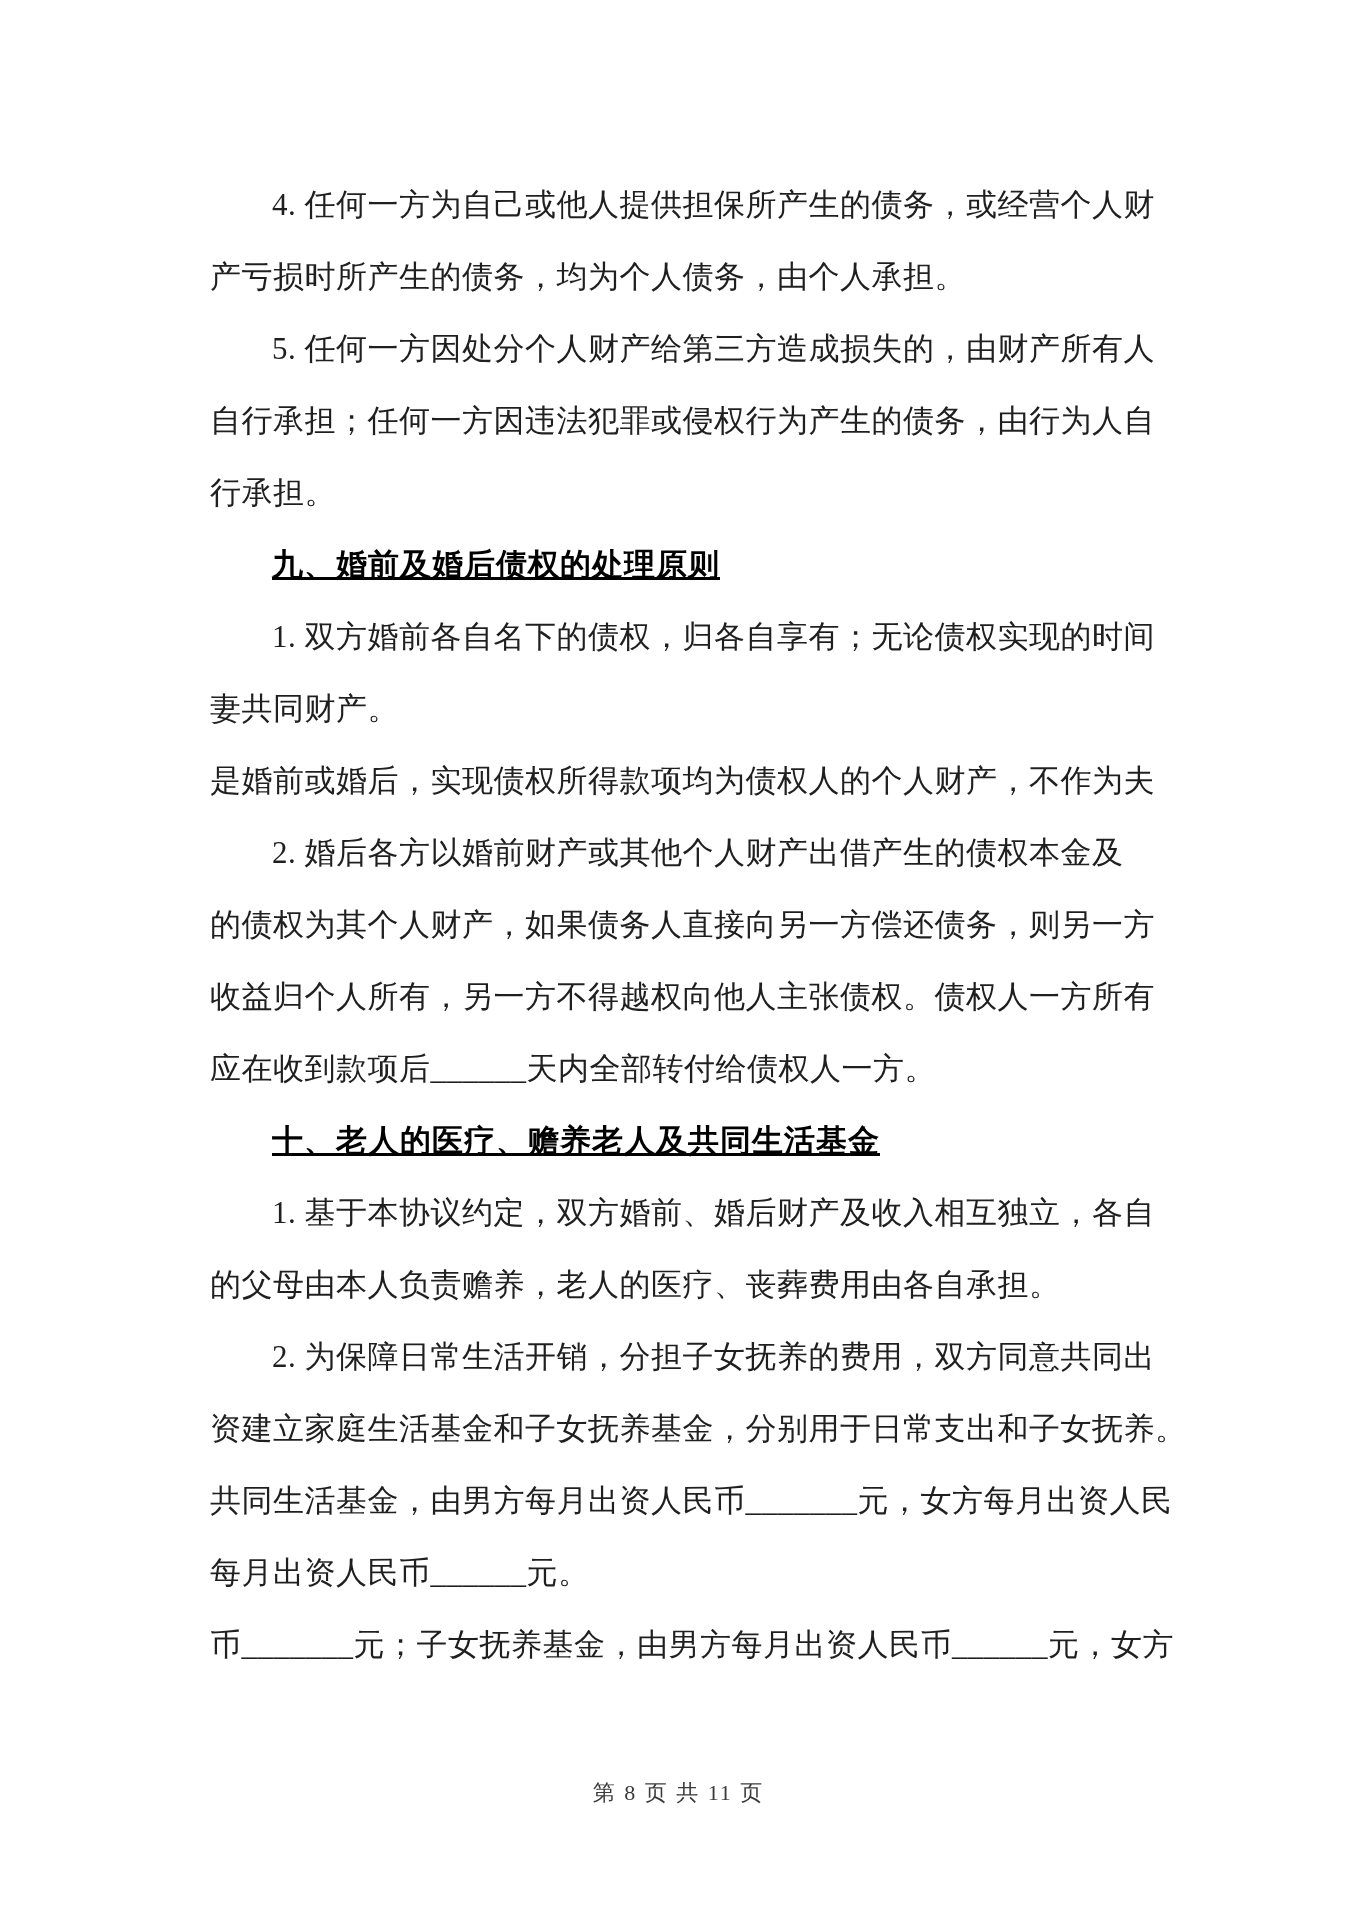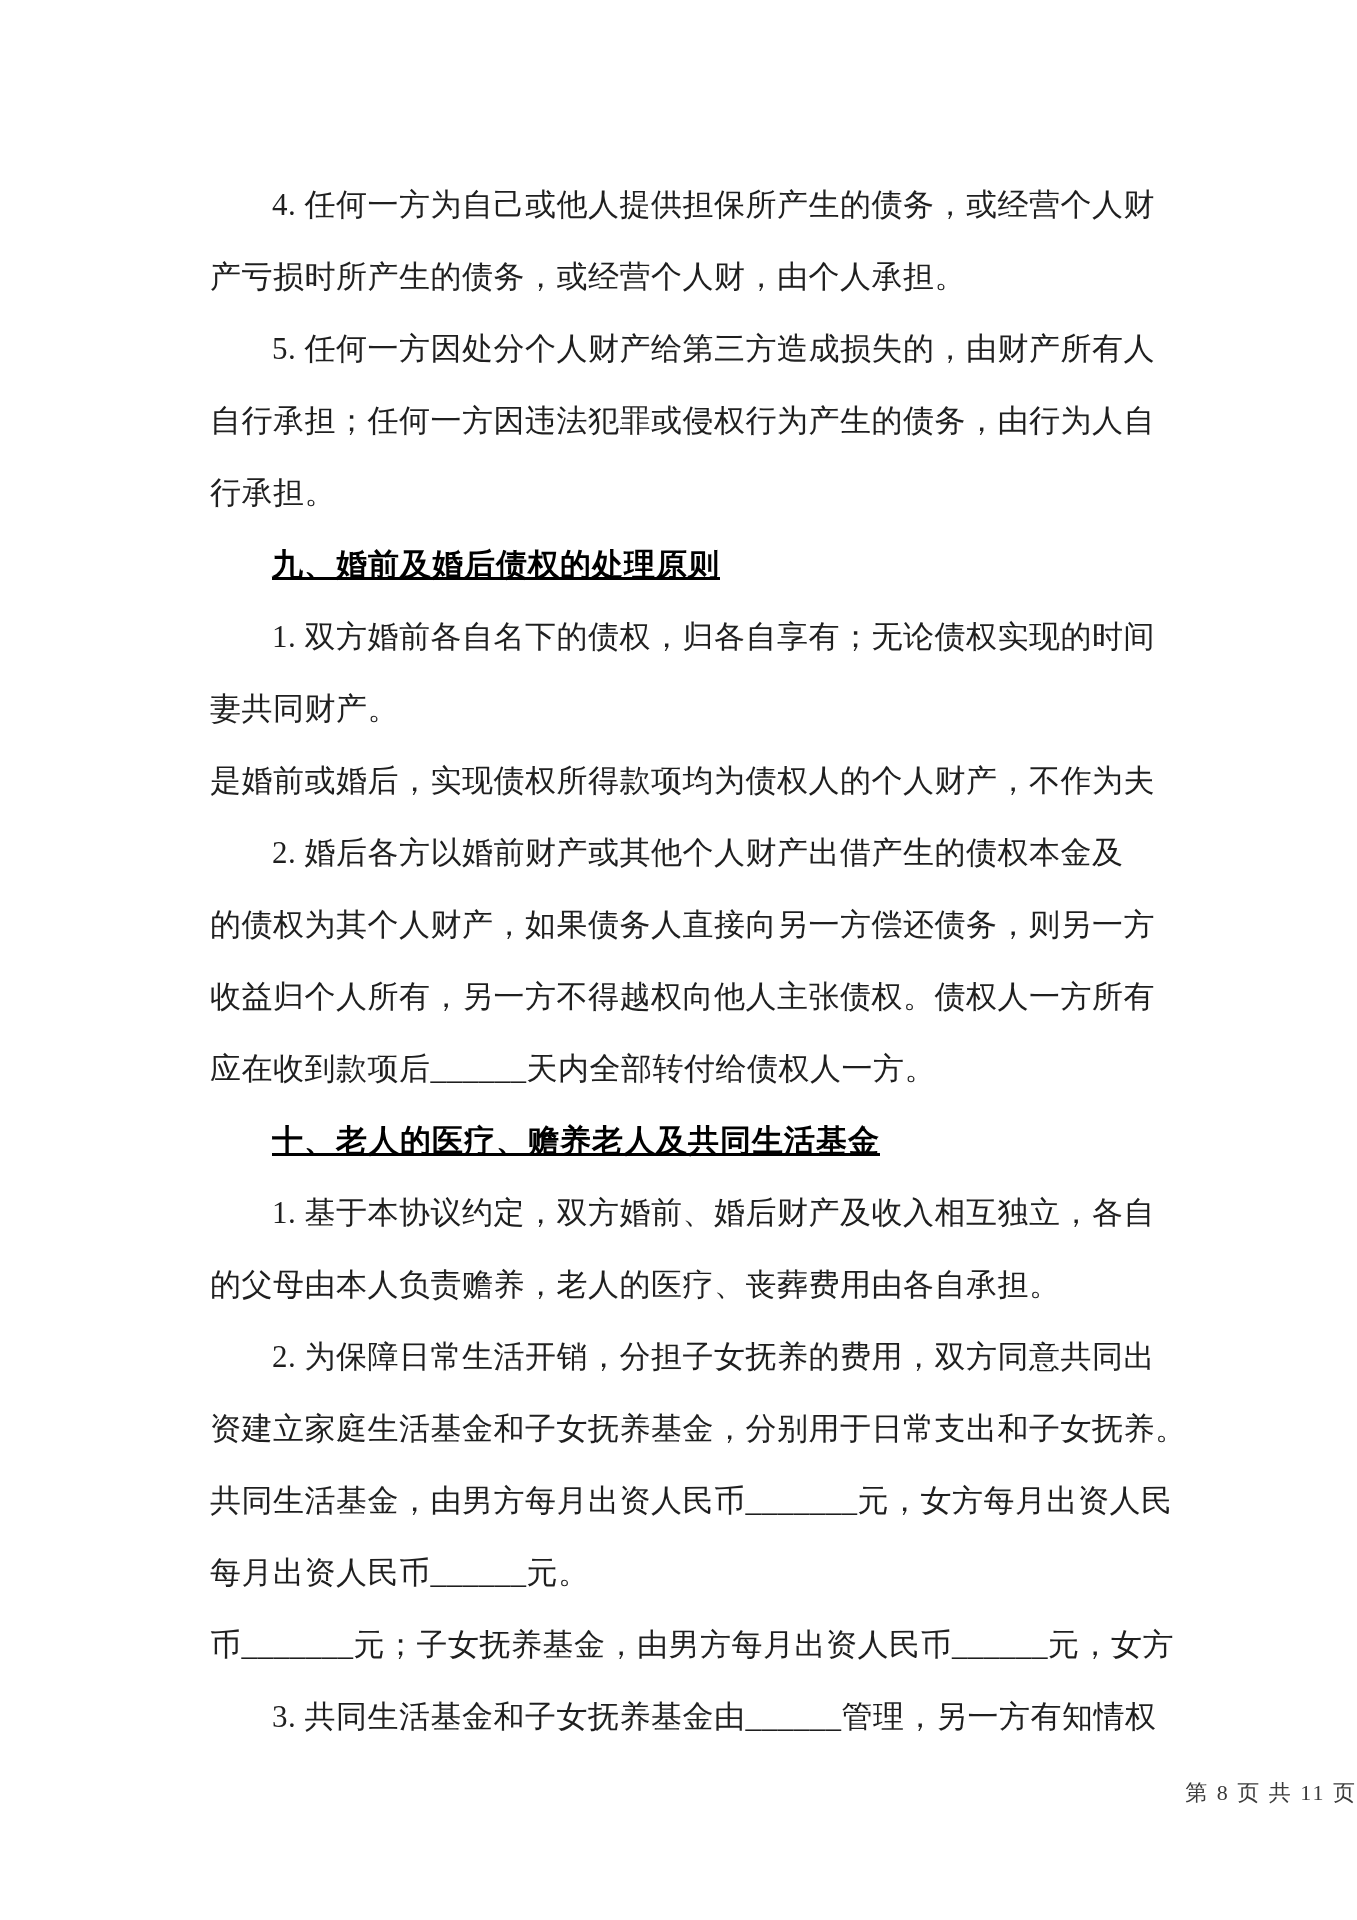--- a/index.html
+++ b/index.html
@@ -36,50 +36,49 @@
     font-weight: 700;
     color: #000000;
     letter-spacing: 1px;
     text-decoration: underline;
   }
   .footer {
     position: absolute;
     left: 0;
     top: 1778px;
     width: 100%;
-    text-align: right;
+    text-align: center;
     font-size: 22px;
     line-height: 30px;
     color: #3a3a3a;
     letter-spacing: 2px;
   }
 </style>
 </head>
 <body>
 
 <div class="page">
   <div class="text-column">
     <div class="line indent">4. 任何一方为自己或他人提供担保所产生的债务，或经营个人财</div>
-    <div class="line">产亏损时所产生的债务，或经营个人财，由个人承担。</div>
+    <div class="line">产亏损时所产生的债务，均为个人债务，由个人承担。</div>
     <div class="line indent">5. 任何一方因处分个人财产给第三方造成损失的，由财产所有人</div>
     <div class="line">自行承担；任何一方因违法犯罪或侵权行为产生的债务，由行为人自</div>
     <div class="line">行承担。</div>
     <div class="line indent heading">九、婚前及婚后债权的处理原则</div>
     <div class="line indent">1. 双方婚前各自名下的债权，归各自享有；无论债权实现的时间</div>
     <div class="line">妻共同财产。</div>
     <div class="line">是婚前或婚后，实现债权所得款项均为债权人的个人财产，不作为夫</div>
     <div class="line indent">2. 婚后各方以婚前财产或其他个人财产出借产生的债权本金及</div>
     <div class="line">的债权为其个人财产，如果债务人直接向另一方偿还债务，则另一方</div>
     <div class="line">收益归个人所有，另一方不得越权向他人主张债权。债权人一方所有</div>
     <div class="line">应在收到款项后______天内全部转付给债权人一方。</div>
     <div class="line indent heading">十、老人的医疗、赡养老人及共同生活基金</div>
     <div class="line indent">1. 基于本协议约定，双方婚前、婚后财产及收入相互独立，各自</div>
     <div class="line">的父母由本人负责赡养，老人的医疗、丧葬费用由各自承担。</div>
     <div class="line indent">2. 为保障日常生活开销，分担子女抚养的费用，双方同意共同出</div>
     <div class="line">资建立家庭生活基金和子女抚养基金，分别用于日常支出和子女抚养。</div>
     <div class="line">共同生活基金，由男方每月出资人民币_______元，女方每月出资人民</div>
     <div class="line">每月出资人民币______元。</div>
     <div class="line">币_______元；子女抚养基金，由男方每月出资人民币______元，女方</div>
-    <div class="line indent">3. 共同生活基金和子女抚养基金由______管理，另一方有知情权</div>
   </div>
 
   <div class="footer">第 8 页 共 11 页</div>
 </div>
 
 </body></html>

